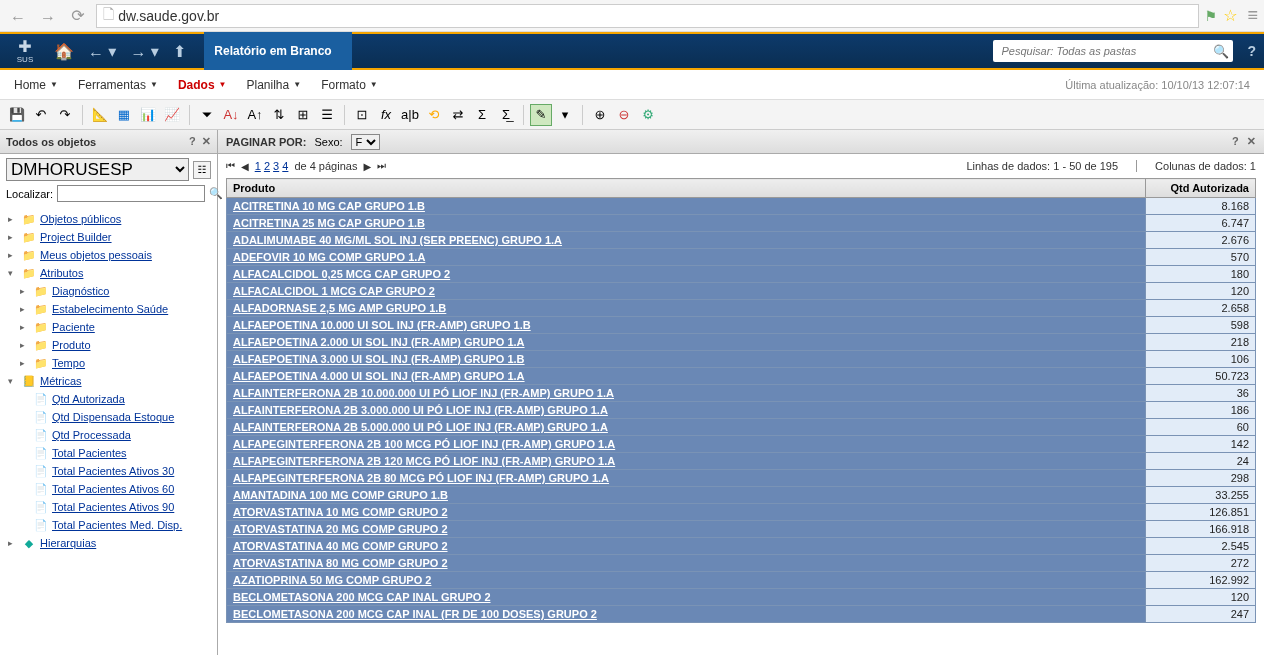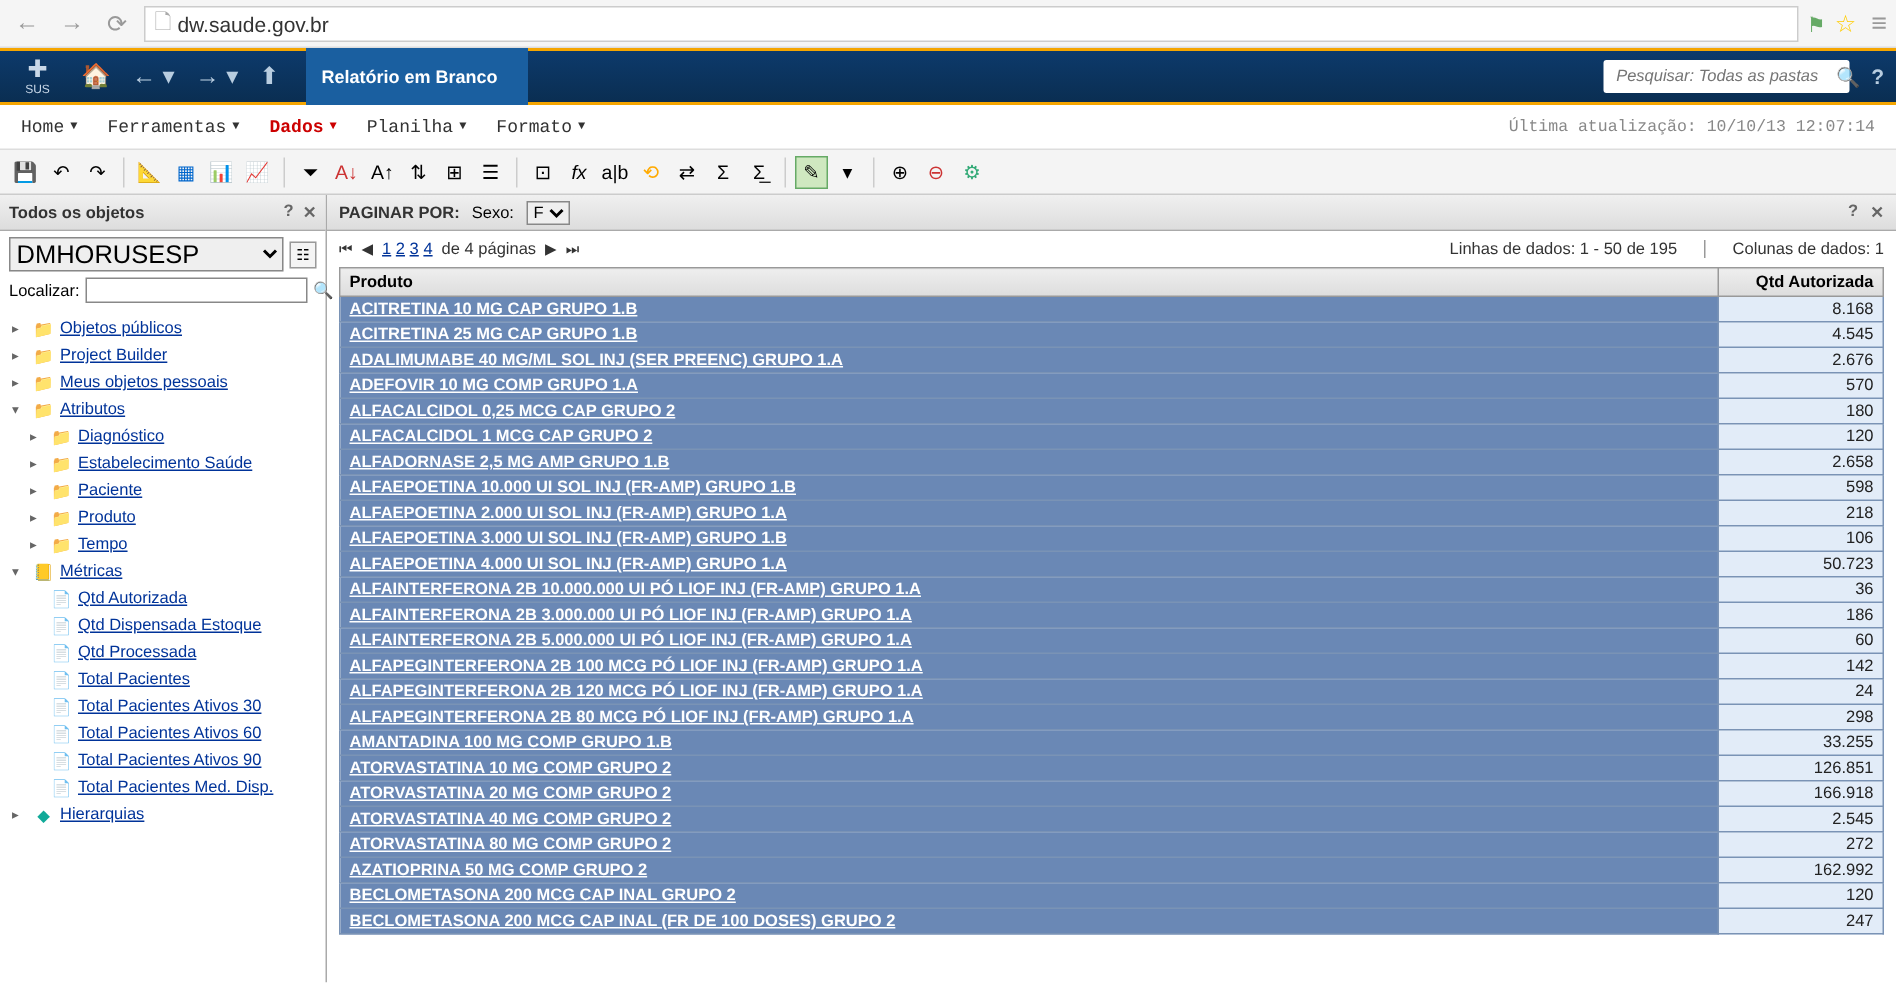--- a/index.html
+++ b/index.html
@@ -15,27 +15,27 @@
 .browser-bar .menu { color: #999; font-size: 18px; margin-left: 4px; }
 
 
 .top-header { height: 38px; background: linear-gradient(#0d3a6b, #0a2e52); border-top: 2px solid #f5a500; border-bottom: 2px solid #f5a500; display: flex; align-items: center; padding: 0 8px; color: #fff; }
 .sus-logo { width: 34px; height: 30px; display: flex; flex-direction: column; align-items: center; justify-content: center; font-size: 8px; color: #c9d8e8; }
 .sus-logo .plus { font-size: 16px; line-height: 1; }
 .header-nav { display: flex; align-items: center; gap: 14px; margin-left: 12px; }
 .header-nav .hbtn { color: #b8cde0; font-size: 16px; cursor: pointer; display: flex; align-items: center; }
 .arrow-container { position: relative; height: 38px; display: flex; align-items: flex-start; margin-left: 18px; }
 .arrow-body { background: #1a5fa0; height: 38px; padding: 0 20px 0 10px; display: flex; align-items: center; font-weight: bold; font-size: 12px; color: #fff; }
-.search-box { margin-left: auto; display: flex; align-items: center; background: #fff; border-radius: 2px; height: 22px; width: 164px; padding: 0 4px; }
+.search-box { margin-left: auto; display: flex; align-items: center; background: #fff; border-radius: 2px; height: 22px; width: 240px; padding: 0 4px; }
 .search-box input { border: none; outline: none; flex: 1; font-size: 11px; font-style: italic; color: #888; padding: 0 4px; }
 .search-box .sicon { color: #c00; font-weight: bold; font-size: 13px; }
 .help-icon { color: #b8cde0; font-weight: bold; margin-left: 14px; font-size: 14px; cursor: pointer; }
 
 
-.menu-bar { height: 30px; border-bottom: 1px solid #ddd; display: flex; align-items: center; padding: 0 14px; gap: 20px; font-family: Liberation Mono, monospace; }
+.menu-bar { height: 30px; border-bottom: 1px solid #ddd; display: flex; align-items: center; padding: 0 14px; gap: 20px; }
 .menu-bar .mitem { font-size: 12px; color: #333; cursor: pointer; display: flex; align-items: center; gap: 4px; }
 .menu-bar .mitem .caret { font-size: 8px; color: #333; }
 .menu-bar .mitem.active { color: #c00; font-weight: bold; }
 .menu-bar .mitem.active .caret { color: #c00; }
 .last-update { margin-left: auto; font-size: 11px; color: #888; }
 
 
 .toolbar { height: 30px; border-bottom: 1px solid #ccc; display: flex; align-items: center; padding: 0 6px; gap: 2px; background: #f4f4f4; }
 .toolbar .tbtn { width: 22px; height: 22px; display: flex; align-items: center; justify-content: center; cursor: pointer; font-size: 13px; border: 1px solid transparent; }
 .toolbar .sep { width: 1px; height: 20px; background: #ccc; margin: 0 4px; }
@@ -324,21 +324,21 @@
             <th class="qcol">Qtd Autorizada</th>
           </tr>
         </thead>
         <tbody id="grid-body">
             <tr>
               <td class="pcol">ACITRETINA 10 MG CAP   GRUPO 1.B</td>
               <td class="qcol">8.168</td>
             </tr>
             <tr>
               <td class="pcol">ACITRETINA 25 MG CAP   GRUPO 1.B</td>
-              <td class="qcol">4.545</td>
+              <td class="qcol">6.747</td>
             </tr>
             <tr>
               <td class="pcol">ADALIMUMABE 40 MG/ML SOL INJ (SER PREENC)   GRUPO 1.A</td>
               <td class="qcol">2.676</td>
             </tr>
             <tr>
               <td class="pcol">ADEFOVIR 10 MG COMP   GRUPO 1.A</td>
               <td class="qcol">570</td>
             </tr>
             <tr>

